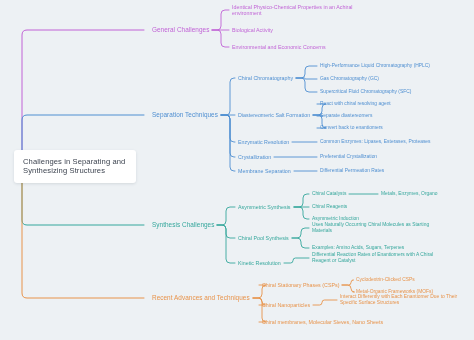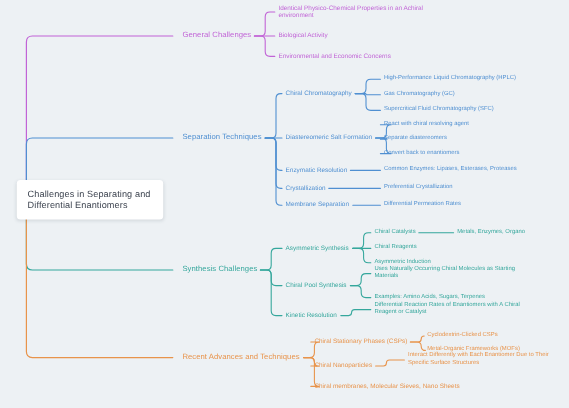--- a/index.html
+++ b/index.html
@@ -100,21 +100,21 @@
       <path d="M134 166.5 L28 166.5 L22 171.5 L22 293 Q22 298 27 298 L144 298" fill="none" stroke="#e8934a" stroke-width="1" stroke-linecap="round" stroke-linejoin="round"></path>
       <path d="M253 298 L258 298 Q262 298 262 294 L262 289 Q262 285 266 285 L259 285" fill="none" stroke="#e8934a" stroke-width="0.9" stroke-linecap="round" stroke-linejoin="round"></path>
       <path d="M342 285 L348.5 285 Q351 285 351 282.5 L351 282.5 Q351 280 353.5 280 L353 280" fill="none" stroke="#e8934a" stroke-width="0.9" stroke-linecap="round" stroke-linejoin="round"></path>
       <path d="M342 285 L347.5 285 Q351 285 351 288.5 L351 288.5 Q351 292 354.5 292 L353 292" fill="none" stroke="#e8934a" stroke-width="0.9" stroke-linecap="round" stroke-linejoin="round"></path>
       <path d="M253 298 L258.5 298 Q262 298 262 301.5 L262 301.5 Q262 305 265.5 305 L259 305" fill="none" stroke="#e8934a" stroke-width="0.9" stroke-linecap="round" stroke-linejoin="round"></path>
       <path d="M313 305 L319.5 305 Q322 305 322 302.5 L322 302.5 Q322 300 324.5 300 L337 300" fill="none" stroke="#e8934a" stroke-width="0.9" stroke-linecap="round" stroke-linejoin="round"></path>
       <path d="M253 298 L258 298 Q262 298 262 302 L262 318 Q262 322 266 322 L259 322" fill="none" stroke="#e8934a" stroke-width="0.9" stroke-linecap="round" stroke-linejoin="round"></path>
     </svg>
   <div id="nodes">
       <div class="node root" style="left: 14px; top: 150px; width: 122px; color: rgb(61, 68, 80); background: rgb(255, 255, 255);">Challenges in Separating and
-Differential Enantiomers</div>
+Synthesizing Structures</div>
       <div class="node l1" style="left: 152px; top: 25px; color: rgb(193, 99, 214);">General Challenges</div>
       <div class="node l2" style="left: 232px; top: 2.5px; color: rgb(193, 99, 214);">Identical Physico-Chemical Properties in an  Achiral
 environment</div>
       <div class="node l2" style="left: 232px; top: 25.5px; color: rgb(193, 99, 214);">Biological Activity</div>
       <div class="node l2" style="left: 232px; top: 42.5px; color: rgb(193, 99, 214);">Environmental and Economic Concerns</div>
       <div class="node l1" style="left: 152px; top: 110px; color: rgb(79, 143, 209);">Separation Techniques</div>
       <div class="node l2" style="left: 238px; top: 73.5px; color: rgb(79, 143, 209);">Chiral Chromatography</div>
       <div class="node l3" style="left: 320px; top: 63px; color: rgb(79, 143, 209);">High-Performance Liquid Chromatography (HPLC)</div>
       <div class="node l3" style="left: 320px; top: 76px; color: rgb(79, 143, 209);">Gas Chromatography (GC)</div>
       <div class="node l3" style="left: 320px; top: 89px; color: rgb(79, 143, 209);">Supercritical Fluid Chromatography (SFC)</div>

